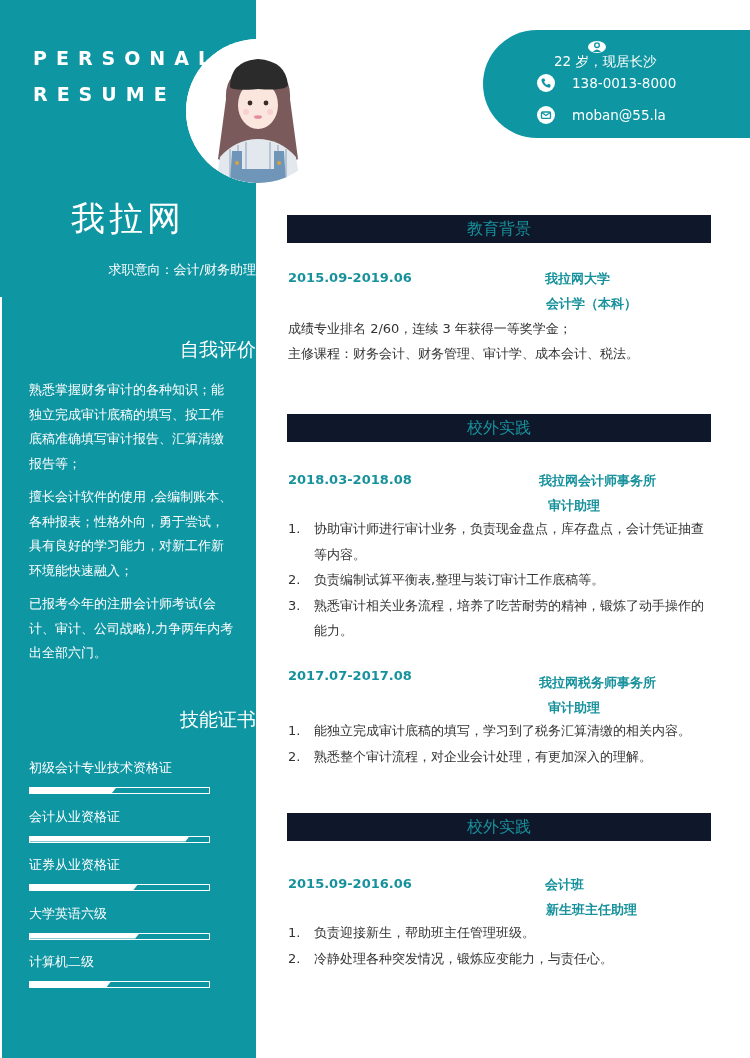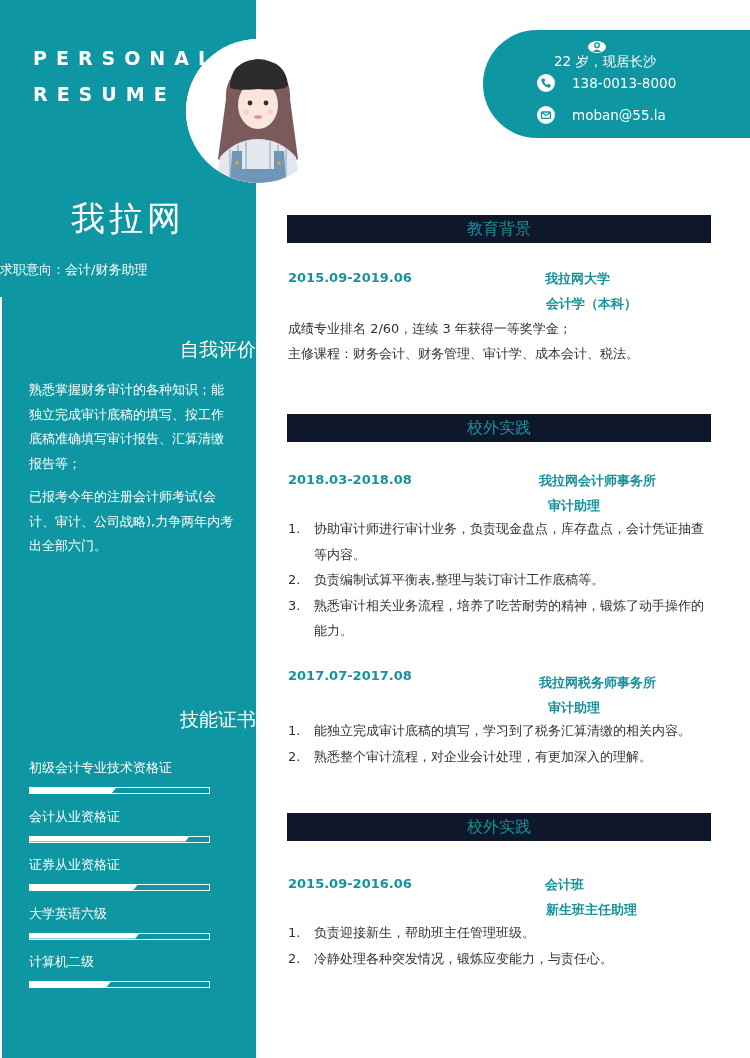--- a/index.html
+++ b/index.html
@@ -23,21 +23,21 @@
   .photo {
     position:absolute; left:186px; top:39px; width:144px; height:144px;
     border-radius:50%; background:#ffffff; overflow:hidden;
   }
   .photo svg { width:144px; height:144px; display:block; }
   .name {
     position:absolute; left:0; width:256px; top:196px; text-align:center;
     color:#fff; font-size:34px; letter-spacing:4px;
   }
   .intent {
-    position:absolute; left:0; width:256px; top:261px; text-align:left;
+    position:absolute; left:0; width:256px; top:261px; text-align:right;
     color:#fff; font-size:13px;
   }
   .side-title {
     position:absolute; left:0; width:256px; text-align:right; color:#fff; font-size:19px;
   }
   .eval {
     position:absolute; left:29px; width:205px; top:378px; color:#fff;
     font-size:13px; line-height:24.5px;
   }
   .eval p { margin:0 0 9px 0; }
@@ -110,20 +110,21 @@
     <path d="M44 48 Q44 22 72 20 Q100 22 102 46 Q100 52 72 50 Q46 52 44 48 Z" fill="#2b2b2b"></path>
   </svg>
 </div>
 
 <div class="name">我拉网</div>
 <div class="intent">求职意向：会计/财务助理</div>
 
 <div class="side-title" style="top:337px;">自我评价</div>
 <div class="eval">
   <p>熟悉掌握财务审计的各种知识；能独立完成审计底稿的填写、按工作底稿准确填写审计报告、汇算清缴报告等；</p>
+  <p>擅长会计软件的使用 ,会编制账本、各种报表；性格外向，勇于尝试，具有良好的学习能力，对新工作新环境能快速融入；</p>
   <p>已报考今年的注册会计师考试(会计、审计、公司战略),力争两年内考出全部六门。</p>
 </div>
 
 <div class="side-title" style="top:707px;">技能证书</div>
 <div class="skills">
   <div class="skill">
     <div class="skill-label">初级会计专业技术资格证</div>
     <div class="bar">
         <div class="bar-fill" style="width: 48%;"></div>
       </div>

